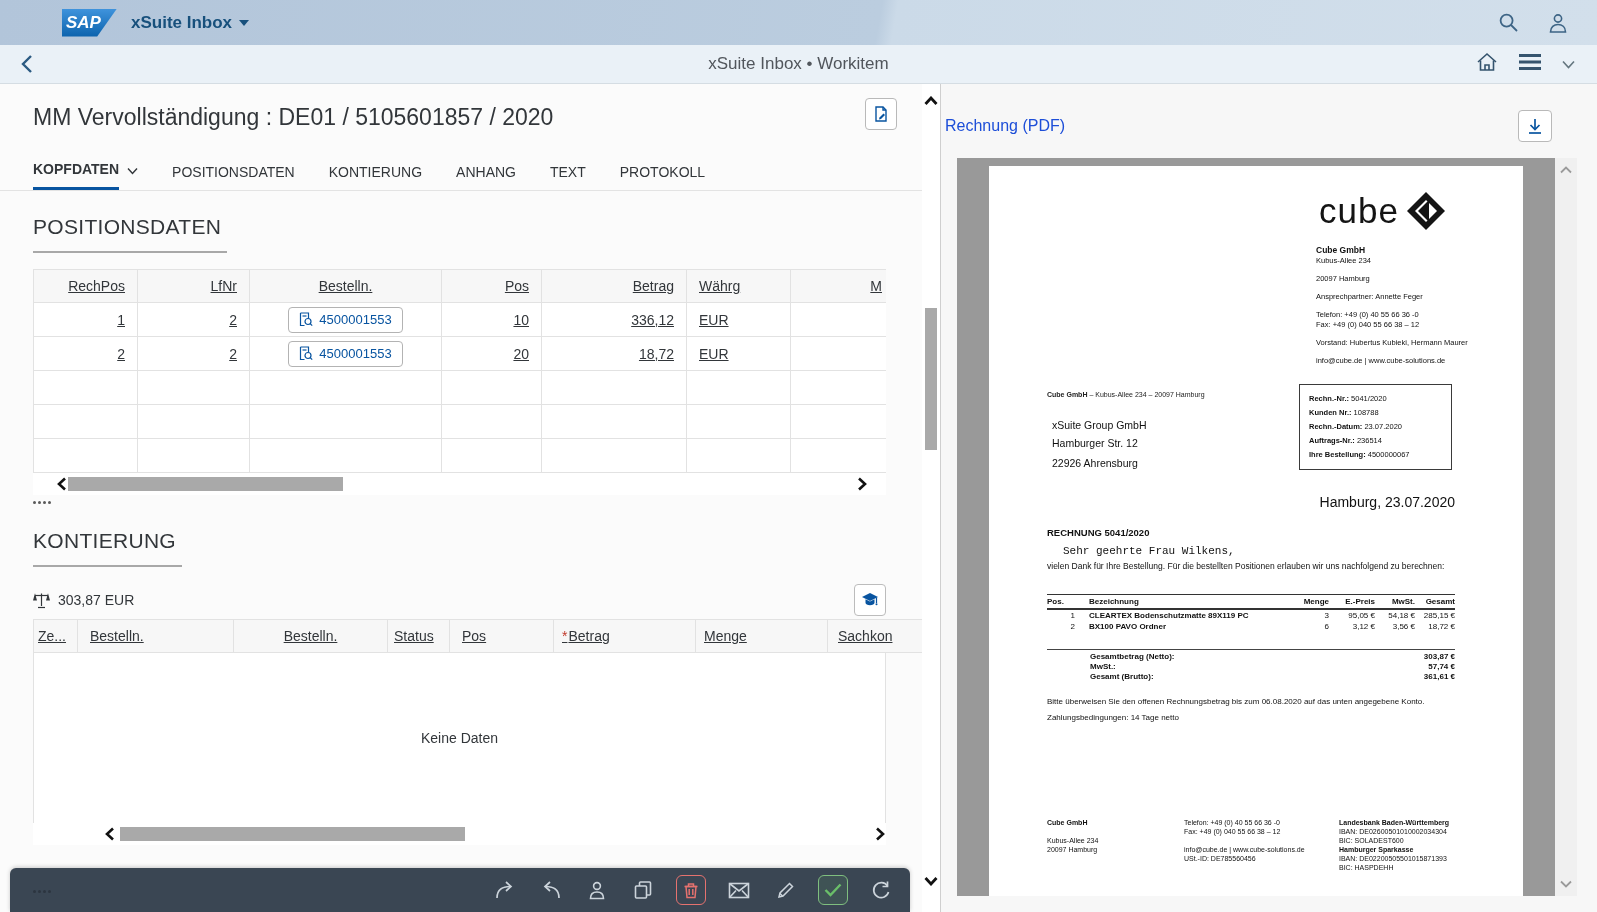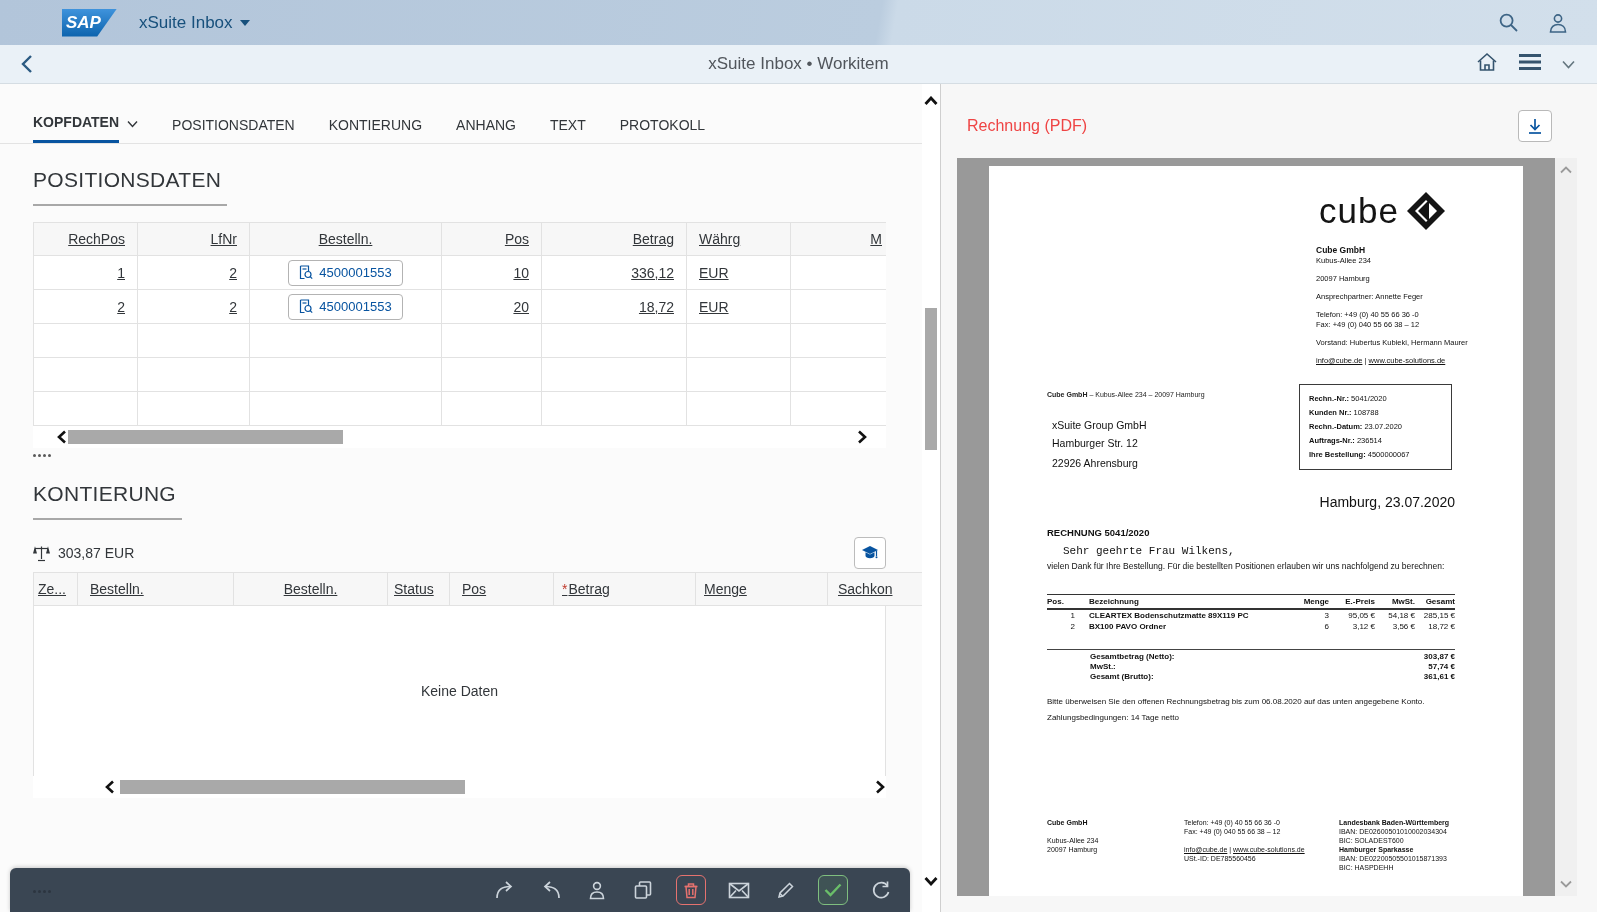--- a/index.html
+++ b/index.html
@@ -8,21 +8,21 @@
 
   
   .shell { position:absolute; left:0; top:0; width:1597px; height:45px;
            background:linear-gradient(100deg,#b2c5da 0%,#bbcddf 55%,#cbdae8 56%,#d2dfeb 100%);
            display:flex; align-items:center; }
   .sap-logo { margin-left:62px; width:55px; height:28px; position:relative;
               background:linear-gradient(180deg,#3f93dc 0%,#0c63ad 100%);
               clip-path:polygon(0 0,100% 0,64% 100%,0 100%);
               display:flex; align-items:center; }
   .sap-logo span { color:#fff; font-weight:bold; font-style:italic; font-size:17px; padding-left:4px; letter-spacing:0; }
-  .app-title { margin-left:22px; font-size:17px; font-weight:400; color:#17507c; display:flex; align-items:center; gap:7px; }
+  .app-title { margin-left:14px; font-size:17px; font-weight:700; color:#17507c; display:flex; align-items:center; gap:7px; }
   .caret-down { width:0; height:0; border-left:5px solid transparent; border-right:5px solid transparent; border-top:6px solid #17507c; }
   .shell-icons { margin-left:auto; margin-right:28px; display:flex; gap:28px; align-items:center; }
   .shell-icons svg { display:block; }
 
   
   .navbar { position:absolute; left:0; top:45px; width:1597px; height:39px; background:#eaf1f7;
             border-bottom:1px solid #d5dde3; display:flex; align-items:center; }
   .back-btn { margin-left:12px; width:30px; height:30px; display:flex; align-items:center; justify-content:center; cursor:pointer; }
   .nav-title { position:absolute; left:0; right:0; text-align:center; font-size:17px; color:#51565c; pointer-events:none; }
   .nav-icons { margin-left:auto; margin-right:22px; display:flex; gap:20px; align-items:center; }
@@ -81,39 +81,39 @@
 
   
   .vscroll { position:absolute; left:922px; top:84px; width:18px; height:828px; background:#fff; z-index:20; }
   .vscroll .thumb { position:absolute; left:3px; top:224px; width:12px; height:142px; background:#a9a9a9; }
   .vscroll .varr { position:absolute; left:0; width:18px; height:18px; display:flex; align-items:center; justify-content:center; cursor:pointer; }
   .panel-divider { position:absolute; left:940px; top:84px; width:1px; height:828px; background:#cfcfcf; }
 
   
   .right-panel { position:absolute; left:941px; top:84px; width:656px; height:828px; background:#f7f7f7; }
   .pdf-head { position:relative; height:74px; }
-  .pdf-title { position:absolute; left:26px; top:33px; font-size:16px; color:#ef4444; }
+  .pdf-title { position:absolute; left:4px; top:33px; font-size:16px; color:#1d4ed8; }
   .dl-btn { position:absolute; right:45px; top:26px; width:34px; height:32px; background:#fff;
             border:1px solid #b9b9b9; border-radius:4px; display:flex; align-items:center; justify-content:center; cursor:pointer; }
   .pdf-viewer { position:absolute; left:16px; top:74px; width:620px; height:738px; display:flex; }
   .pdf-gray { width:598px; height:100%; background:#999; overflow:hidden; display:flex; justify-content:center; }
   .pdf-page { margin-top:8px; width:534px; height:730px; background:#fff; position:relative;
               font-family:"Liberation Sans", sans-serif; color:#111; }
   .pdf-scroll { width:22px; height:100%; background:#f0f0f0; position:relative; }
   .pdf-scroll .sarr { position:absolute; left:0; width:22px; height:20px; display:flex; align-items:center; justify-content:center;
                       color:#9a9a9a; font-size:11px; cursor:pointer; }
 
   
   .logo-row { position:absolute; left:330px; top:24px; display:flex; align-items:center; gap:6px; }
   .logo-word { font-size:35px; letter-spacing:1px; color:#141414; font-weight:400; }
   .sup { position:absolute; left:327px; top:80px; width:185px; font-size:7.5px; line-height:9px; }
   .sup .b { font-weight:700; font-size:8.5px; }
   .sup div { margin-bottom:9px; }
   .sup .tight { margin-bottom:1px; }
-  .u { text-decoration:underline; }
+  .u { }
   .sender-line { position:absolute; left:58px; top:225px; font-size:7px; color:#222; }
   .sender-line b { font-weight:700; }
   .rcpt { position:absolute; left:63px; top:253px; font-size:10.5px; }
   .rcpt div { margin-bottom:6px; }
   .rcpt .city { margin-top:8px; }
   .meta-box { position:absolute; left:310px; top:218px; width:153px; border:1.5px solid #3a3a3a; padding:7px 9px; font-size:7.5px; line-height:14px; }
   .meta-box b { font-weight:700; }
   .place-date { position:absolute; right:68px; top:328px; font-size:14px; }
   .inv-heading { position:absolute; left:58px; top:361px; font-size:9.5px; font-weight:700; }
   .salutation { position:absolute; left:74px; top:379px; font-size:11px;font-family:Liberation Mono, monospace; }
@@ -188,20 +188,30 @@
     <span>
       <svg width="13" height="9" viewBox="0 0 13 9" fill="none" stroke="#64767f" stroke-width="1.6">
           <polyline points="1,1.5 6.5,7.5 12,1.5"></polyline>
         </svg>
     </span>
   </div>
 </nav>
 
 <section class="left-panel">
 
+  <div class="wi-header">
+    <h1 class="wi-title">MM Vervollständigung : DE01 / 5105601857 / 2020</h1>
+    <div class="edit-btn">
+      <svg width="18" height="18" viewBox="0 0 18 18" fill="none" stroke="#0854a0" stroke-width="1.4">
+        <path d="M4 2 h7 l3 3 v11 H4 z"></path>
+          <path d="M11 2 v3 h3"></path>
+          <path d="M7.5 12.5 l4-4 1.5 1.5 -4 4 -2 .5 z" fill="#0854a0" stroke="none"></path>
+      </svg>
+    </div>
+  </div>
 
   <div class="tabs">
     <div class="tab selected">
       <span class="lbl">KOPFDATEN</span>
       <svg width="11" height="8" viewBox="0 0 11 8" fill="none" stroke="#32363a" stroke-width="1.4">
           <polyline points="1,1.5 5.5,6.5 10,1.5"></polyline>
         </svg>
     </div>
     <div class="tab">
         <span class="lbl">POSITIONSDATEN</span>

